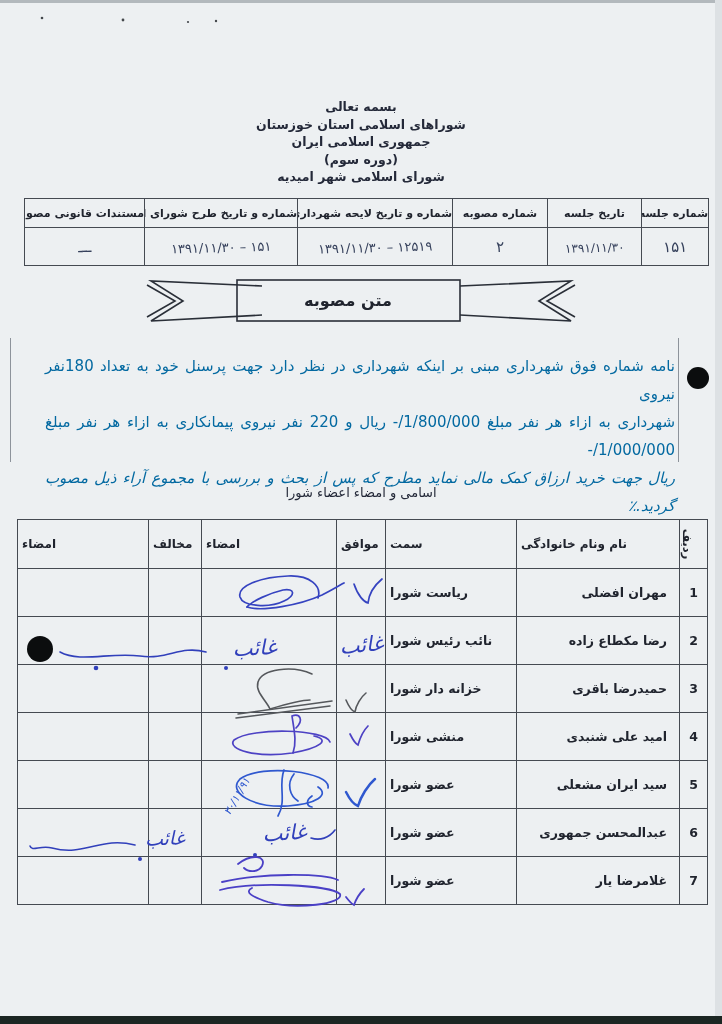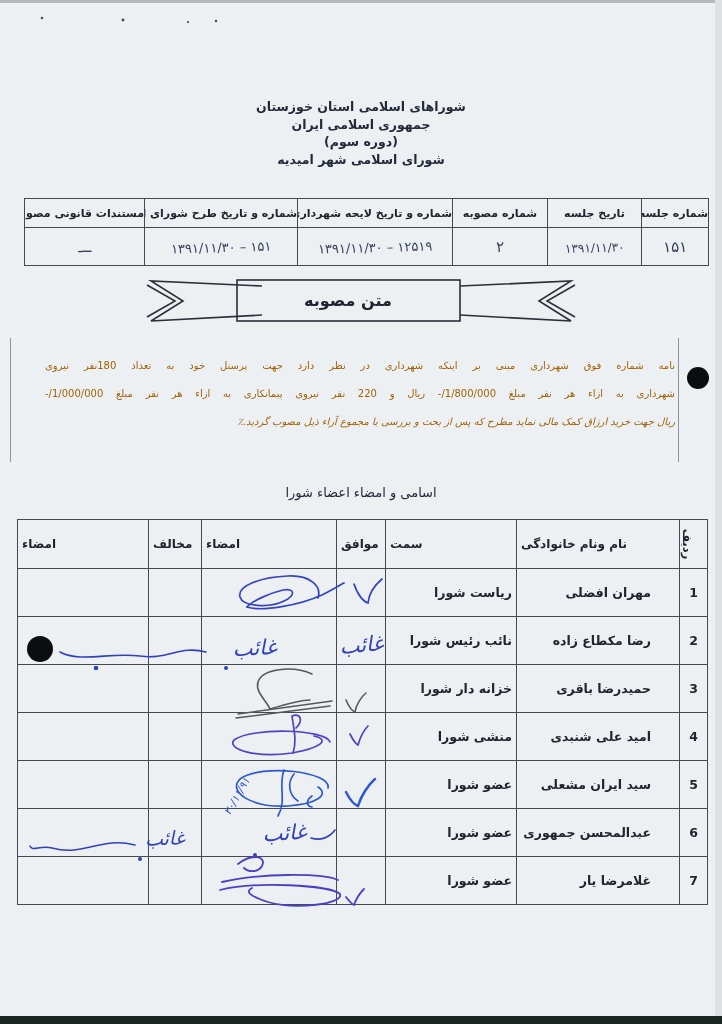--- a/index.html
+++ b/index.html
@@ -21,55 +21,56 @@
   .t1 th,.t1 td{border:1.5px solid #454a52;padding:0;text-align:center;overflow:hidden;}
   .t1 th{height:28px;font-size:11px;font-weight:bold;white-space:nowrap;color:#20242e;}
   .t1 td{height:37px;font-size:15px;color:#36415c;}
   .hand{display:inline-block;transform:rotate(-1.5deg);letter-spacing:1px;}
   
   .banner{position:absolute;top:277px;left:145px;width:432px;height:48px;}
   .banner text{font-family:"DejaVu Sans",sans-serif;font-weight:bold;font-size:16px;fill:#20242e;}
   
   .resolution{
     position:absolute;top:352px;left:45px;width:630px;
-    font-size:10px;line-height:28px;color:#a16207;text-align:right;
+    font-size:15px;line-height:28px;color:#0369a1;text-align:right;
   }
   .res-line{text-align:justify;text-align-last:justify;}
   .res-line.last{text-align-last:right;font-style:italic;}
   .vrule{position:absolute;width:1px;background:#8d939b;top:338px;height:124px;}
   .vrule.left{left:10px;} .vrule.right{left:678px;}
   
   .members-title{
     position:absolute;top:485px;left:0;right:0;text-align:center;
     font-size:13px;font-weight:normal;color:#242939;
   }
   .t2{position:absolute;top:519px;left:17px;width:690px;}
   .t2 th,.t2 td{border:1.5px solid #454a52;padding:0 4px;color:#20242e;overflow:visible;}
   .t2 th{height:48px;font-size:12px;font-weight:bold;text-align:left;}
   .t2 td{height:47px;font-size:12.5px;font-weight:bold;}
   .t2 td.num{text-align:center;font-family:"DejaVu Sans",sans-serif;}
-  .t2 td.name{text-align:right;padding-right:28px;}
-  .t2 td.pos{text-align:right;}
+  .t2 td.name{text-align:right;padding-right:12px;}
+  .t2 td.pos{text-align:left;}
   .rot{display:inline-block;transform:rotate(90deg);font-size:11.5px;}
   
   .overlay{position:absolute;top:0;left:0;width:722px;height:1024px;pointer-events:none;}
   .overlay text{font-family:"DejaVu Sans",sans-serif;}
   .absent-word{font-size:21px;font-style:italic;letter-spacing:2px;}
   .sig-date{font-size:10.5px;font-style:italic;}
 </style>
 </head>
 <body>
 
 <div class="page">
 
   <div class="edge-top"></div>
   <div class="edge-right"></div>
   <div class="edge-bottom"></div>
 
   <div class="doc-header">
+    <div>بسمه تعالی</div>
     <div>شوراهای اسلامی استان خوزستان</div>
     <div>جمهوری اسلامی ایران</div>
     <div>(دوره سوم)</div>
     <div>شورای اسلامی شهر امیدیه</div>
   </div>
 
   <table class="t1" dir="rtl">
     <colgroup>
       <col style="width:67px">
         <col style="width:94px">

